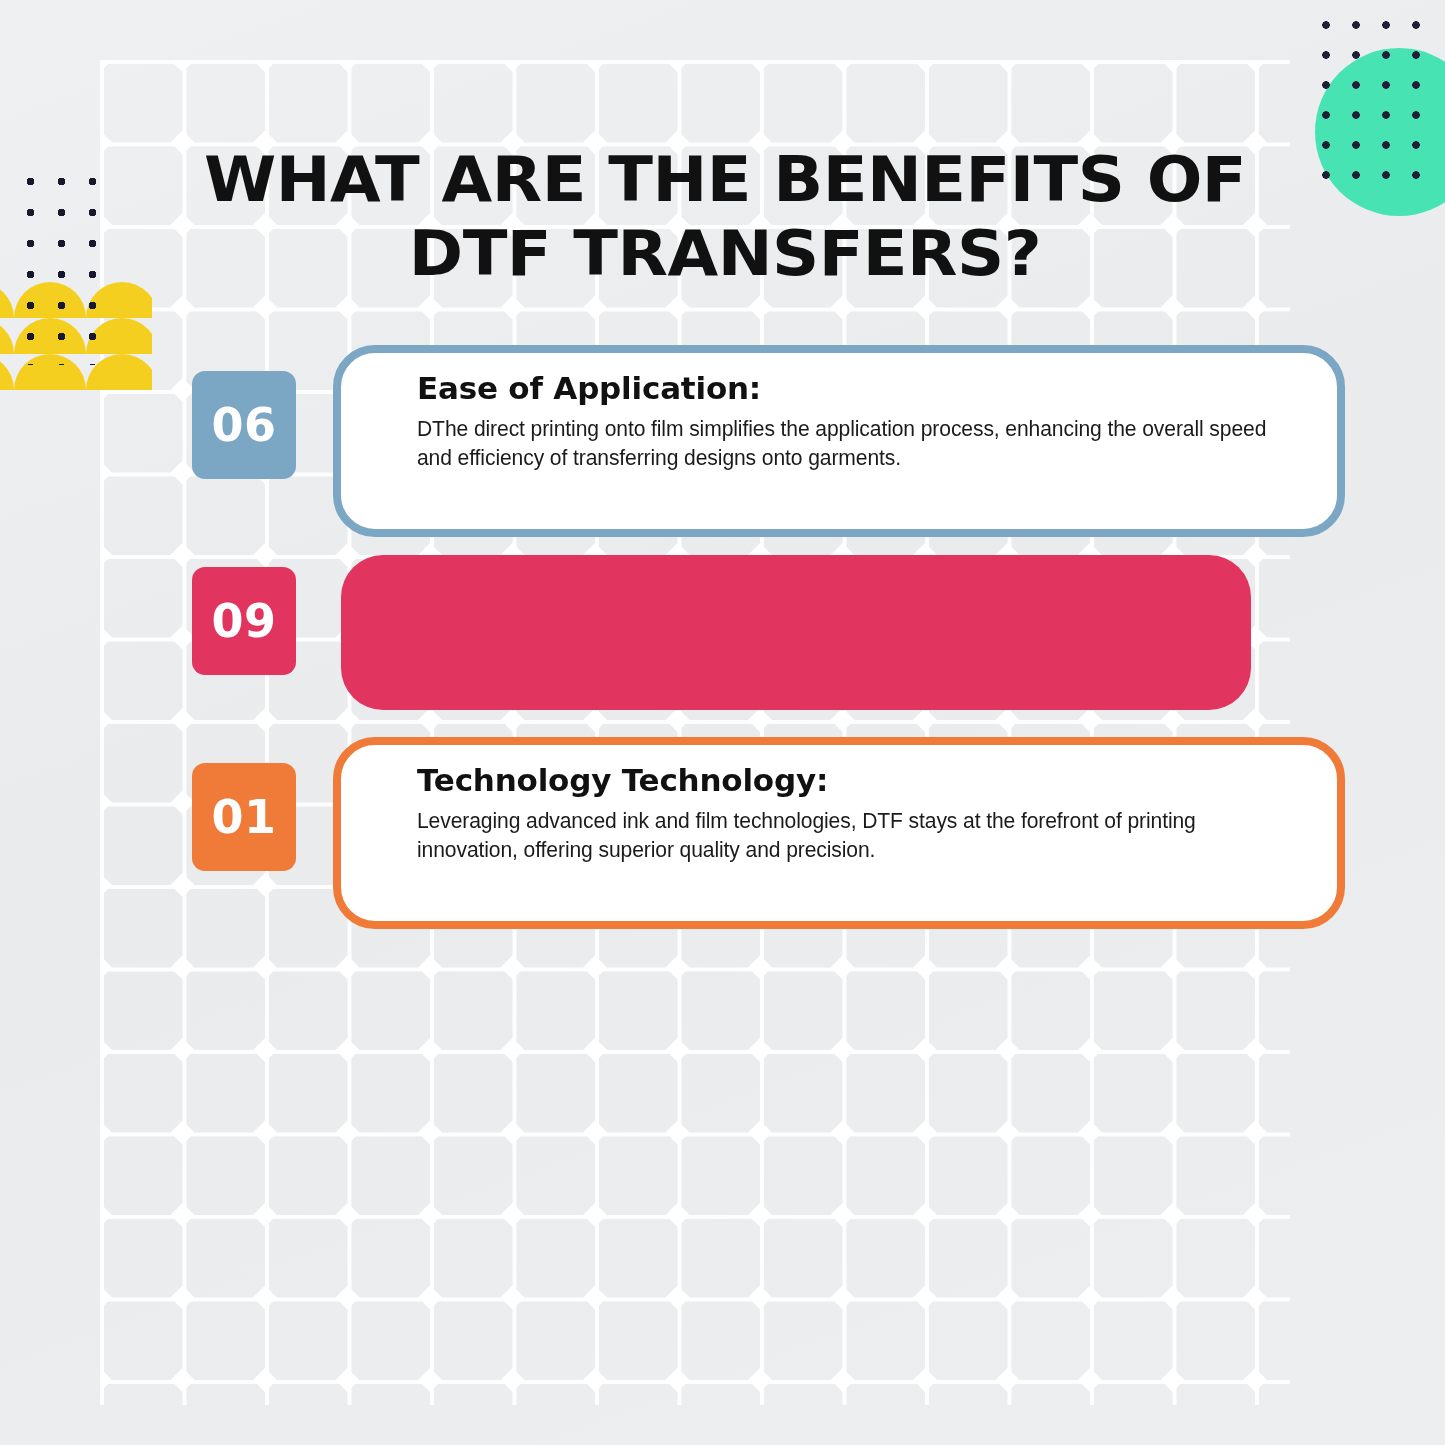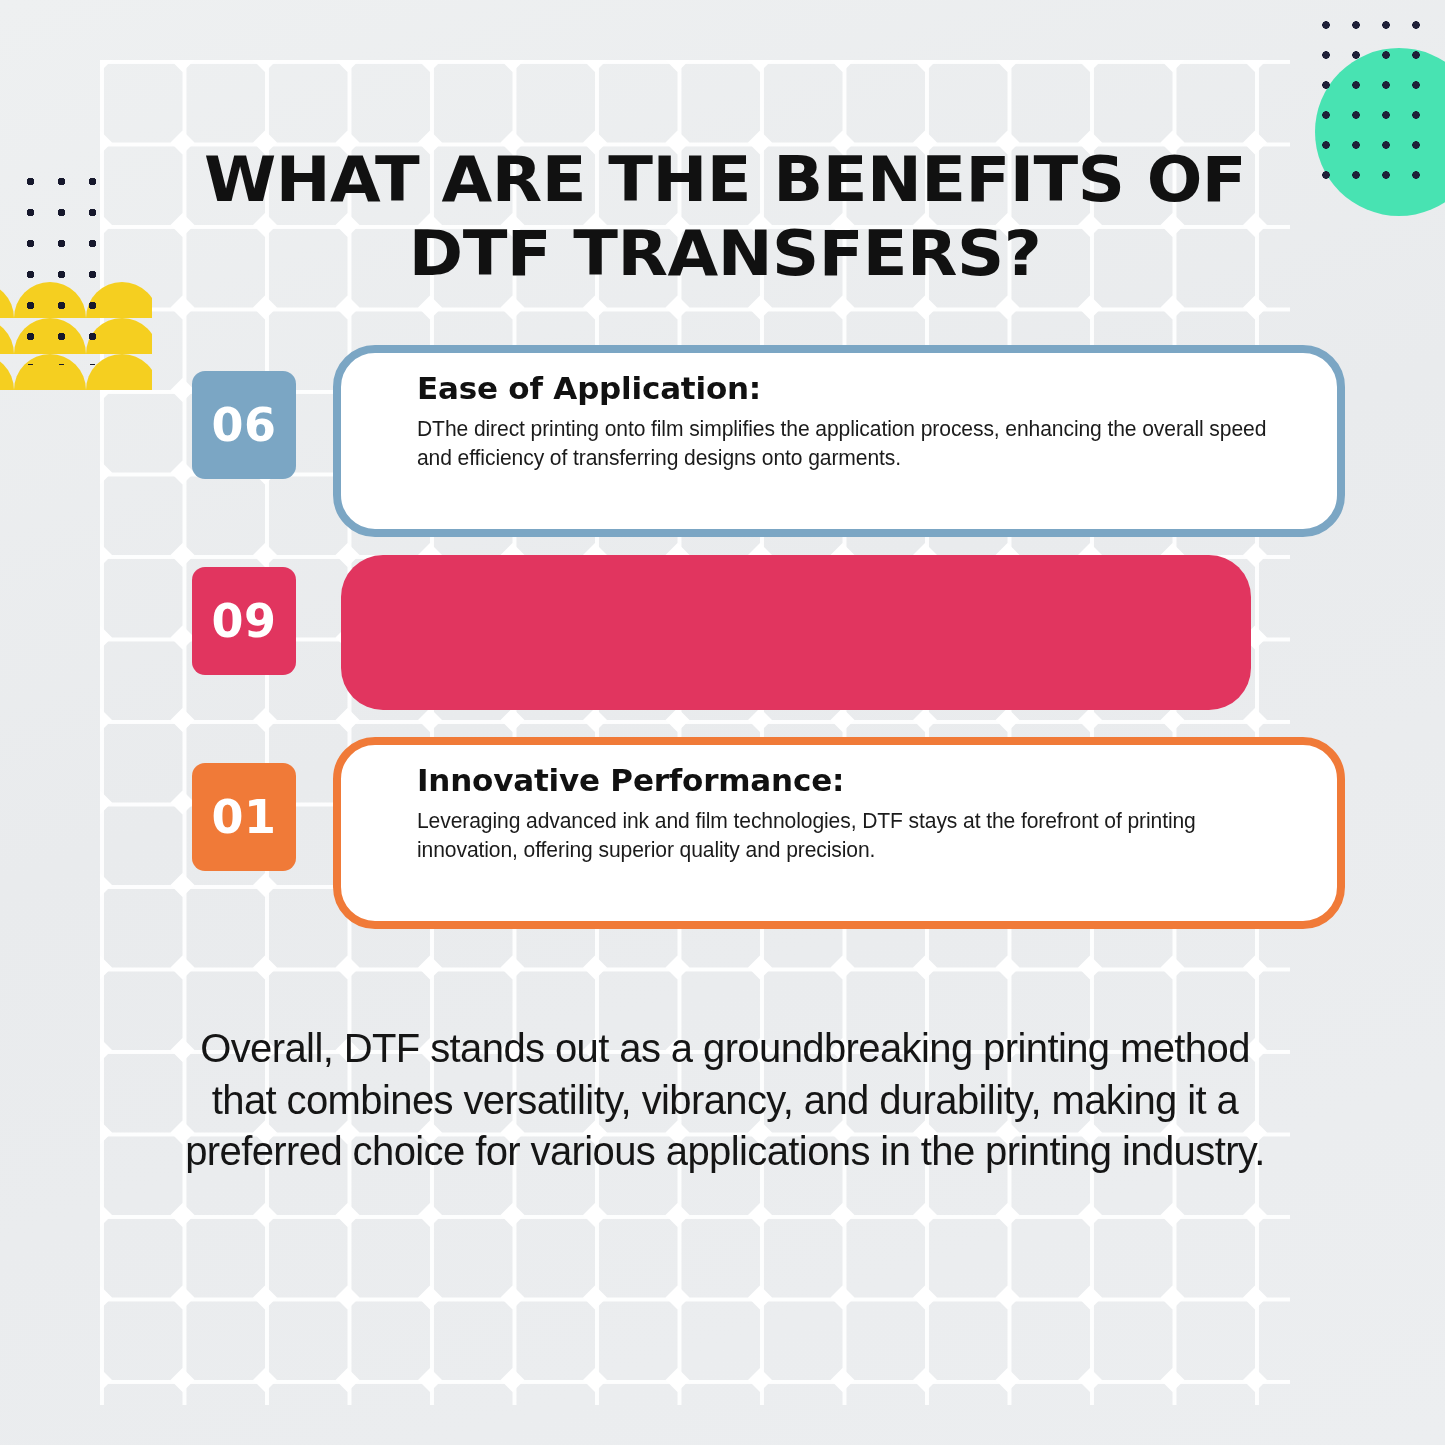--- a/index.html
+++ b/index.html
@@ -496,23 +496,22 @@
     </div>
 
     <div class="card-row">
       <div class="panel-shadow" style="background:#e1355f"></div>
       <div class="badge" style="background:#e1355f; top:32px;">09</div>
     </div>
 
     <div class="card-row">
       <div class="panel-shadow" style="background:#f07a38"></div>
       <div class="panel" style="border-color:#f07a38">
-        <h3>Innovative Performance:</h3>
+        <h3>Technology Technology:</h3>
         <p>Leveraging advanced ink and film technologies, DTF stays at the forefront of printing innovation, offering superior quality and precision.</p>
       </div>
       <div class="badge" style="background:#f07a38; top:32px;">01</div>
     </div>
 
   </div>
 
-  <div class="summary">Overall, DTF stands out as a groundbreaking printing method that combines versatility, vibrancy, and durability, making it a preferred choice for various applications in the printing industry.</div>
 
 </div>
 
 </body></html>

